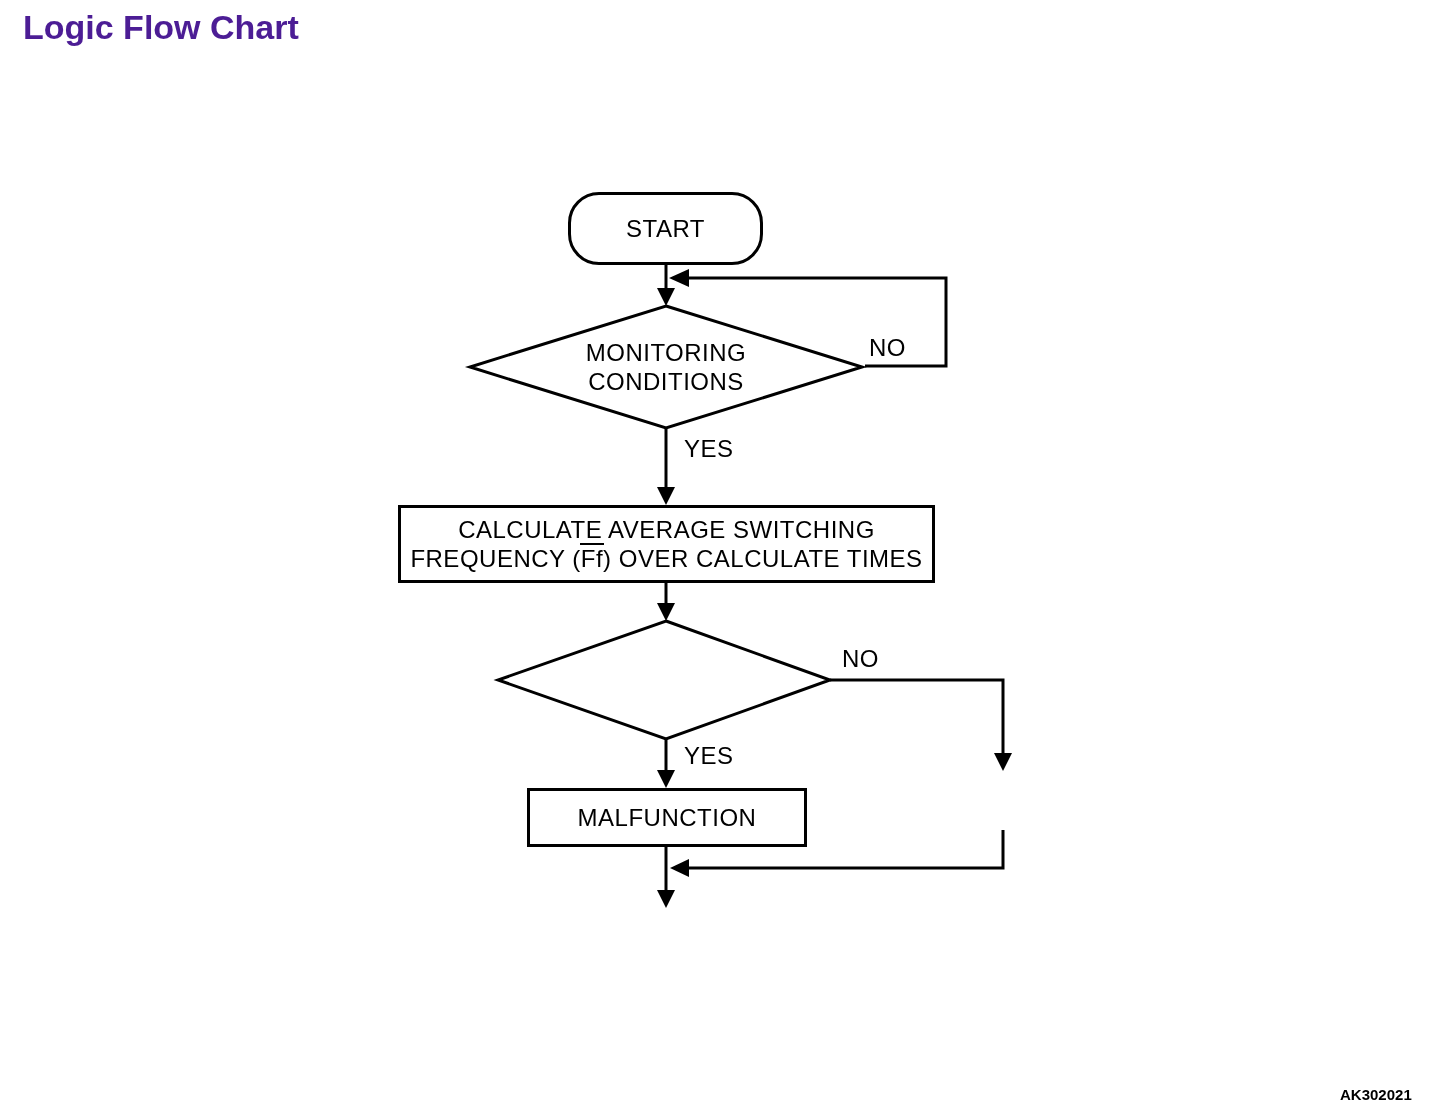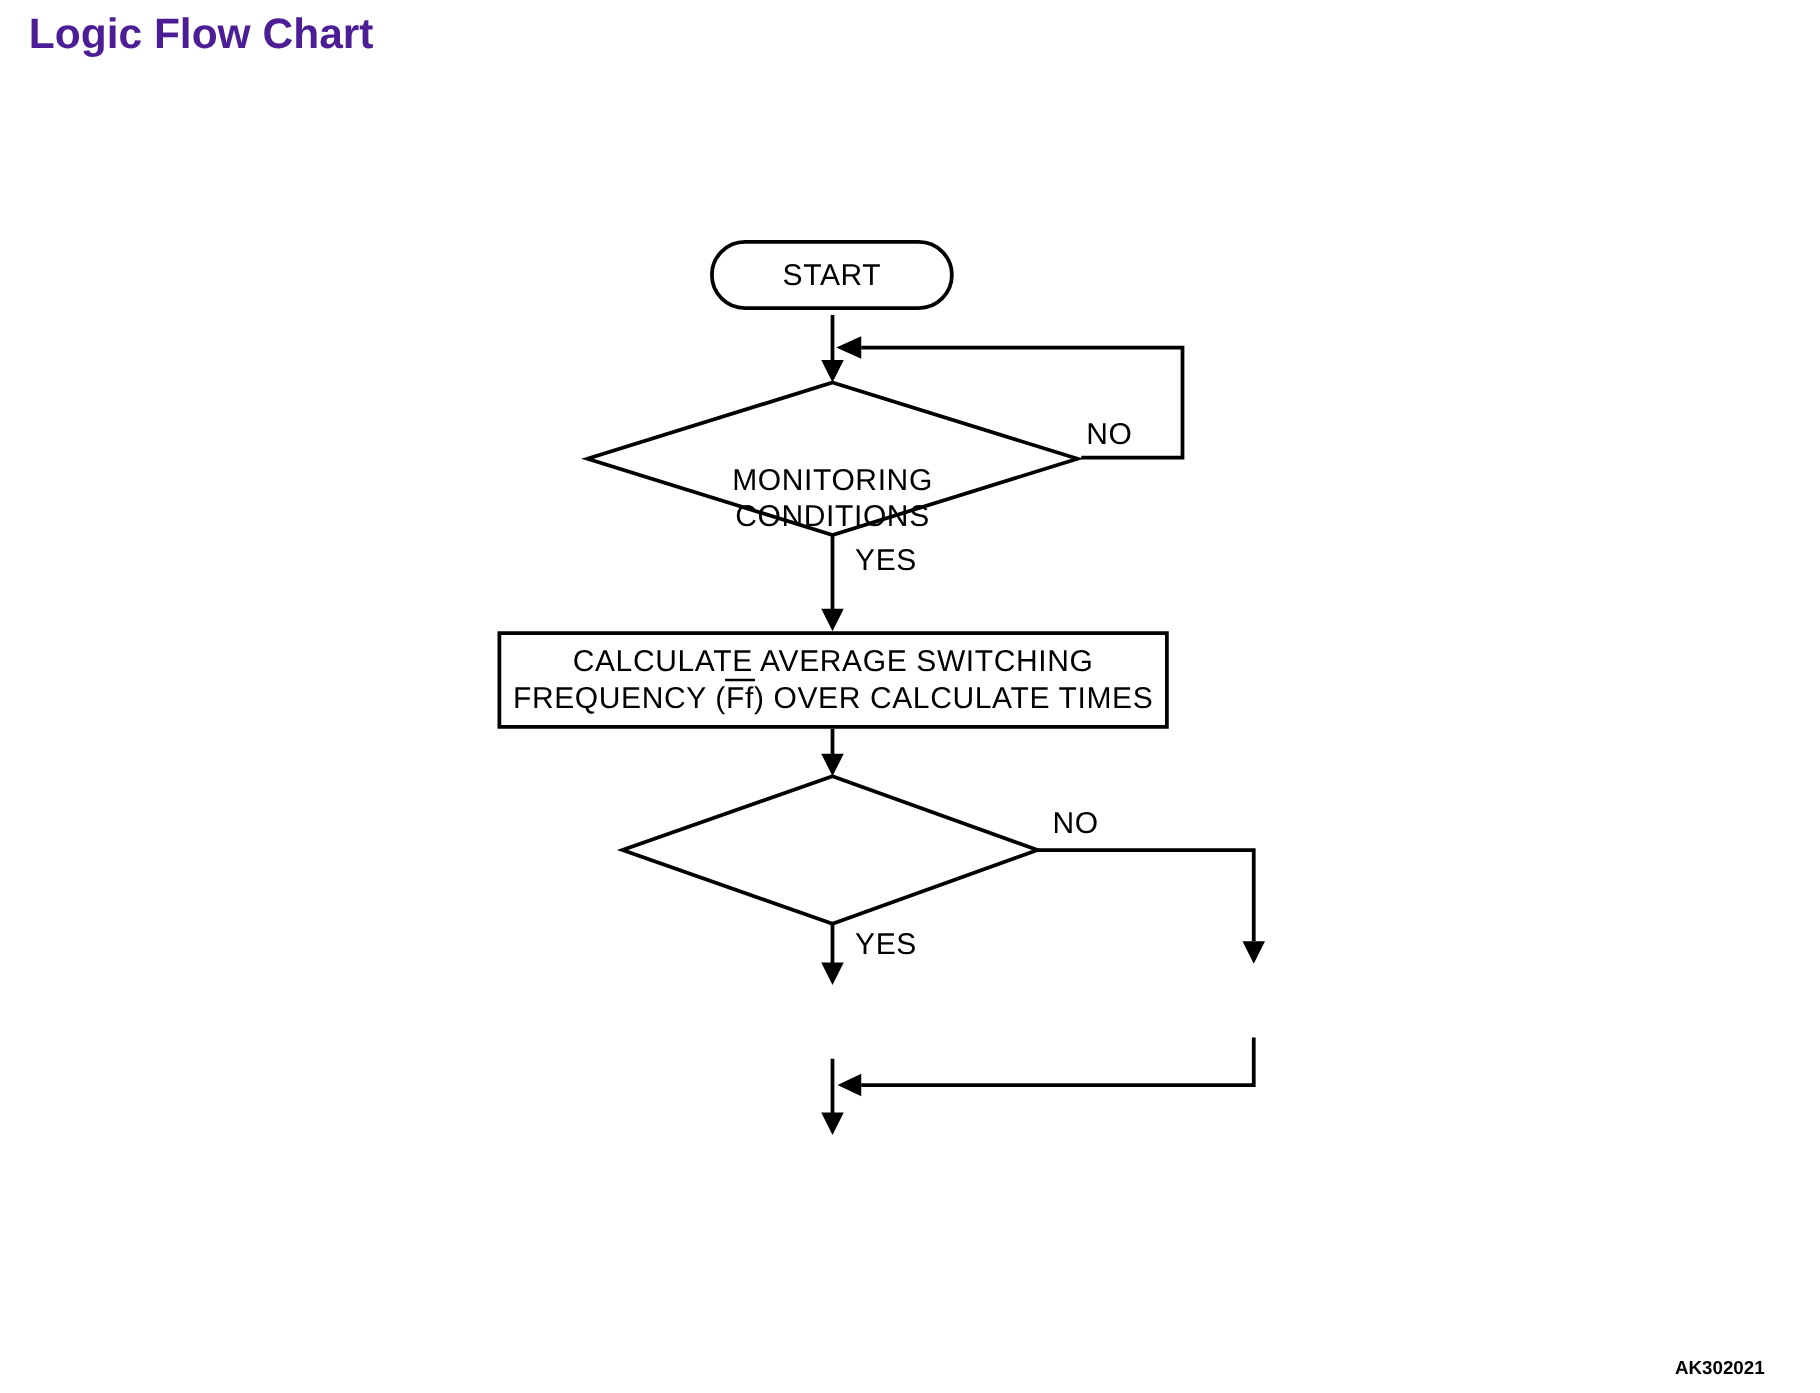--- a/index.html
+++ b/index.html
@@ -12,21 +12,21 @@
     position:absolute;left:23px;top:8px;margin:0;
     font-size:34px;font-weight:bold;color:#4c1d95;
   }
   .node{
     position:absolute;box-sizing:border-box;border:3px solid #000;background:#fff;
     display:flex;align-items:center;justify-content:center;text-align:center;
     font-size:24px;letter-spacing:.5px;line-height:29px;
   }
   .stadium{border-radius:31px;}
   .dtext{
-    position:absolute;display:flex;align-items:flex-end;justify-content:center;
+    position:absolute;display:flex;align-items:center;justify-content:center;
     text-align:center;font-size:24px;letter-spacing:.5px;line-height:29px;
   }
   .dtext .tline{display:block;}
   .lbl{position:absolute;font-size:24px;letter-spacing:.5px;}
   .footnote{position:absolute;left:597px;top:1033px;font-size:24px;letter-spacing:.3px;}
   .code{position:absolute;left:1340px;top:1086px;font-size:15px;font-weight:bold;letter-spacing:0;}
   .ov{position:relative;}
   .ov::after{
     content:"";position:absolute;left:-1px;right:-1px;top:-2px;height:0;
     border-top:2px solid #000;
@@ -60,21 +60,21 @@
       <polygon points="669,278 689,269 689,287"></polygon>
       <polygon points="666,505 657,487 675,487"></polygon>
       <polygon points="666,621 657,603 675,603"></polygon>
       <polygon points="1003,771 994,753 1012,753"></polygon>
       <polygon points="666,788 657,770 675,770"></polygon>
       <polygon points="670,868 689,859 689,877"></polygon>
       <polygon points="666,908 657,890 675,890"></polygon>
     </g>
   </svg>
 
-  <div class="node stadium" style="left:568px;top:192px;width:195px;height:56px">
+  <div class="node stadium" style="left:568px;top:192px;width:195px;height:73px">
     <span>START</span>
   </div>
 
   <div class="dtext" style="left:470px;top:306px;width:392px;height:122px">
     <div>
       <span class="tline">MONITORING</span>
       <span class="tline">CONDITIONS</span>
     </div>
   </div>
 
@@ -85,18 +85,21 @@
     <div>
       <div class="tline">CALCULATE AVERAGE SWITCHING</div>
       <div class="tline"><span>FREQUENCY (</span><span class="ov">Ff</span><span>) OVER CALCULATE TIMES</span></div>
     </div>
   </div>
 
 
   <div class="lbl" style="left:842px;top:645px">NO</div>
   <div class="lbl" style="left:684px;top:742px">YES</div>
 
+  <div class="node" style="left:527px;top:788px;width:280px;height:59px">
+    <span>MALFUNCTION</span>
+  </div>
 
 
 
   <div class="code">AK302021</div>
 
 </div>
 
 </body></html>

